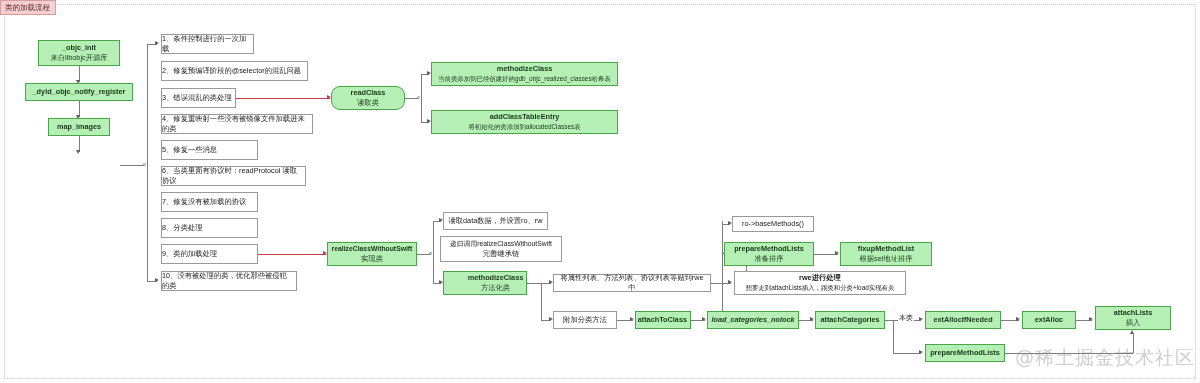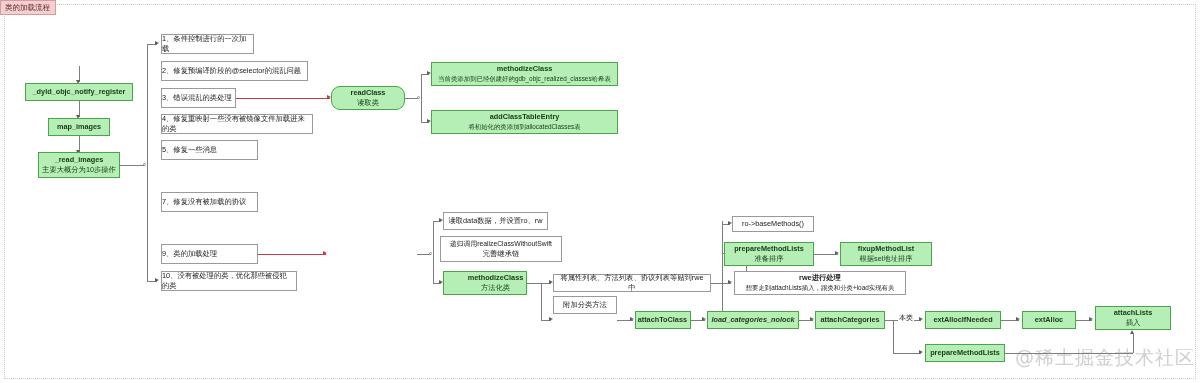--- a/index.html
+++ b/index.html
@@ -125,42 +125,42 @@
 <body>
 
 <div id="canvas">
 
   <div class="frame"></div>
 
   <div class="title-tag">类的加载流程</div>
 
   <div class="watermark" style="left:1015px; top:345px;">@稀土掘金技术社区</div>
 
+  <div class="node green" style="left:38px; top:40px; width:82px; height:26px;">
+    <span class="t1">_objc_init</span>
+    <span class="t2">来自libobjc开源库</span>
+  </div>
 
   <div class="ln v" style="left:79px; top:66px; height:16px;"></div>
   <div class="arrow down" style="left:76.4px; top:80px;"></div>
 
   <div class="node green" style="left:25px; top:83px; width:108px; height:18px;">
     <span class="t1">_dyld_objc_notify_register</span>
   </div>
 
   <div class="ln v" style="left:79px; top:101px; height:16px;"></div>
   <div class="arrow down" style="left:76.4px; top:115px;"></div>
 
   <div class="node green" style="left:48px; top:118px; width:62px; height:18px;">
     <span class="t1">map_images</span>
   </div>
 
   <div class="ln v" style="left:79px; top:136px; height:16px;"></div>
   <div class="arrow down" style="left:76.4px; top:150px;"></div>
 
-  <div class="node green" style="left:38px; top:152px; width:82px; height:26px;">
-    <span class="t1">_read_images</span>
-    <span class="t2">主要大概分为10步操作</span>
-  </div>
 
   <div class="ln h" style="left:120px; top:165px; width:25px;"></div>
   <div class="junction" style="left:143px; top:163px;"></div>
   <div class="ln v" style="left:147px; top:44px; height:238px;"></div>
   <div class="ln h" style="left:147px; top:44px; width:10px;"></div>
   <div class="arrow right" style="left:155px; top:41.4px;"></div>
   <div class="ln h" style="left:147px; top:281px; width:10px;"></div>
   <div class="arrow right" style="left:155px; top:278.4px;"></div>
 
   <div class="node plain left-text" style="left:161px; top:34px; width:93px; height:20px;">
@@ -171,22 +171,28 @@
   </div>
   <div class="node plain left-text" style="left:161px; top:88px; width:75px; height:20px;">
     <span>3、错误混乱的类处理</span>
   </div>
   <div class="node plain left-text" style="left:161px; top:114px; width:152px; height:20px;">
     <span>4、修复重映射一些没有被镜像文件加载进来的类</span>
   </div>
   <div class="node plain left-text" style="left:161px; top:140px; width:97px; height:20px;">
     <span>5、修复一些消息</span>
   </div>
+  <div class="node plain left-text" style="left:161px; top:166px; width:145px; height:20px;">
+    <span>6、当类里面有协议时：readProtocol 读取协议</span>
+  </div>
   <div class="node plain left-text" style="left:161px; top:192px; width:97px; height:20px;">
     <span>7、修复没有被加载的协议</span>
+  </div>
+  <div class="node plain left-text" style="left:161px; top:218px; width:97px; height:20px;">
+    <span>8、分类处理</span>
   </div>
   <div class="node plain left-text" style="left:161px; top:244px; width:97px; height:20px;">
     <span>9、类的加载处理</span>
   </div>
   <div class="node plain left-text" style="left:161px; top:271px; width:136px; height:20px;">
     <span>10、没有被处理的类，优化那些被侵犯的类</span>
   </div>
 
   <div class="ln h red" style="left:236px; top:98px; width:94px;"></div>
   <div class="arrow right red" style="left:327px; top:95.4px;"></div>
@@ -210,20 +216,24 @@
   <div class="node green" style="left:431px; top:62px; width:187px; height:24px;">
     <span class="t1">methodizeClass</span>
     <span class="t2" style="font-size:6.4px;">当前类添加到已经创建好的gdb_objc_realized_classes哈希表</span>
   </div>
 
   <div class="node green" style="left:431px; top:110px; width:187px; height:24px;">
     <span class="t1">addClassTableEntry</span>
     <span class="t2" style="font-size:6.4px;">将初始化的类添加到allocatedClasses表</span>
   </div>
 
+  <div class="node green" style="left:327px; top:242px; width:90px; height:24px;">
+    <span class="t1" style="font-size:6.8px;">realizeClassWithoutSwift</span>
+    <span class="t2">实现类</span>
+  </div>
 
   <div class="ln h" style="left:417px; top:254px; width:14px;"></div>
   <div class="junction" style="left:429px; top:252px;"></div>
   <div class="ln v" style="left:433px; top:221px; height:63px;"></div>
   <div class="ln h" style="left:433px; top:221px; width:8px;"></div>
   <div class="arrow right" style="left:439px; top:218.4px;"></div>
   <div class="ln h" style="left:433px; top:283px; width:8px;"></div>
   <div class="arrow right" style="left:439px; top:280.4px;"></div>
 
   <div class="node plain" style="left:443px; top:212px; width:105px; height:18px;">
@@ -244,21 +254,21 @@
   <div class="ln v" style="left:541px; top:283px; height:37px;"></div>
   <div class="ln h" style="left:541px; top:283px; width:10px;"></div>
   <div class="arrow right" style="left:549px; top:280.4px;"></div>
   <div class="ln h" style="left:541px; top:320px; width:10px;"></div>
   <div class="arrow right" style="left:549px; top:317.4px;"></div>
 
   <div class="node plain" style="left:553px; top:274px; width:158px; height:18px;">
     <span>将属性列表、方法列表、协议列表等贴到rwe中</span>
   </div>
 
-  <div class="node plain" style="left:553px; top:296px; width:64px; height:18px;">
+  <div class="node plain" style="left:553px; top:311px; width:64px; height:18px;">
     <span>附加分类方法</span>
   </div>
 
   <div class="ln v" style="left:746px; top:258px; height:16px;"></div>
   <div class="ln h" style="left:711px; top:283px; width:20px;"></div>
   <div class="arrow right" style="left:728px; top:280.4px;"></div>
 
   <div class="ln v" style="left:722px; top:221px; height:98px;"></div>
   <div class="ln h" style="left:722px; top:224px; width:8px;"></div>
   <div class="arrow right" style="left:728px; top:221.4px;"></div>

